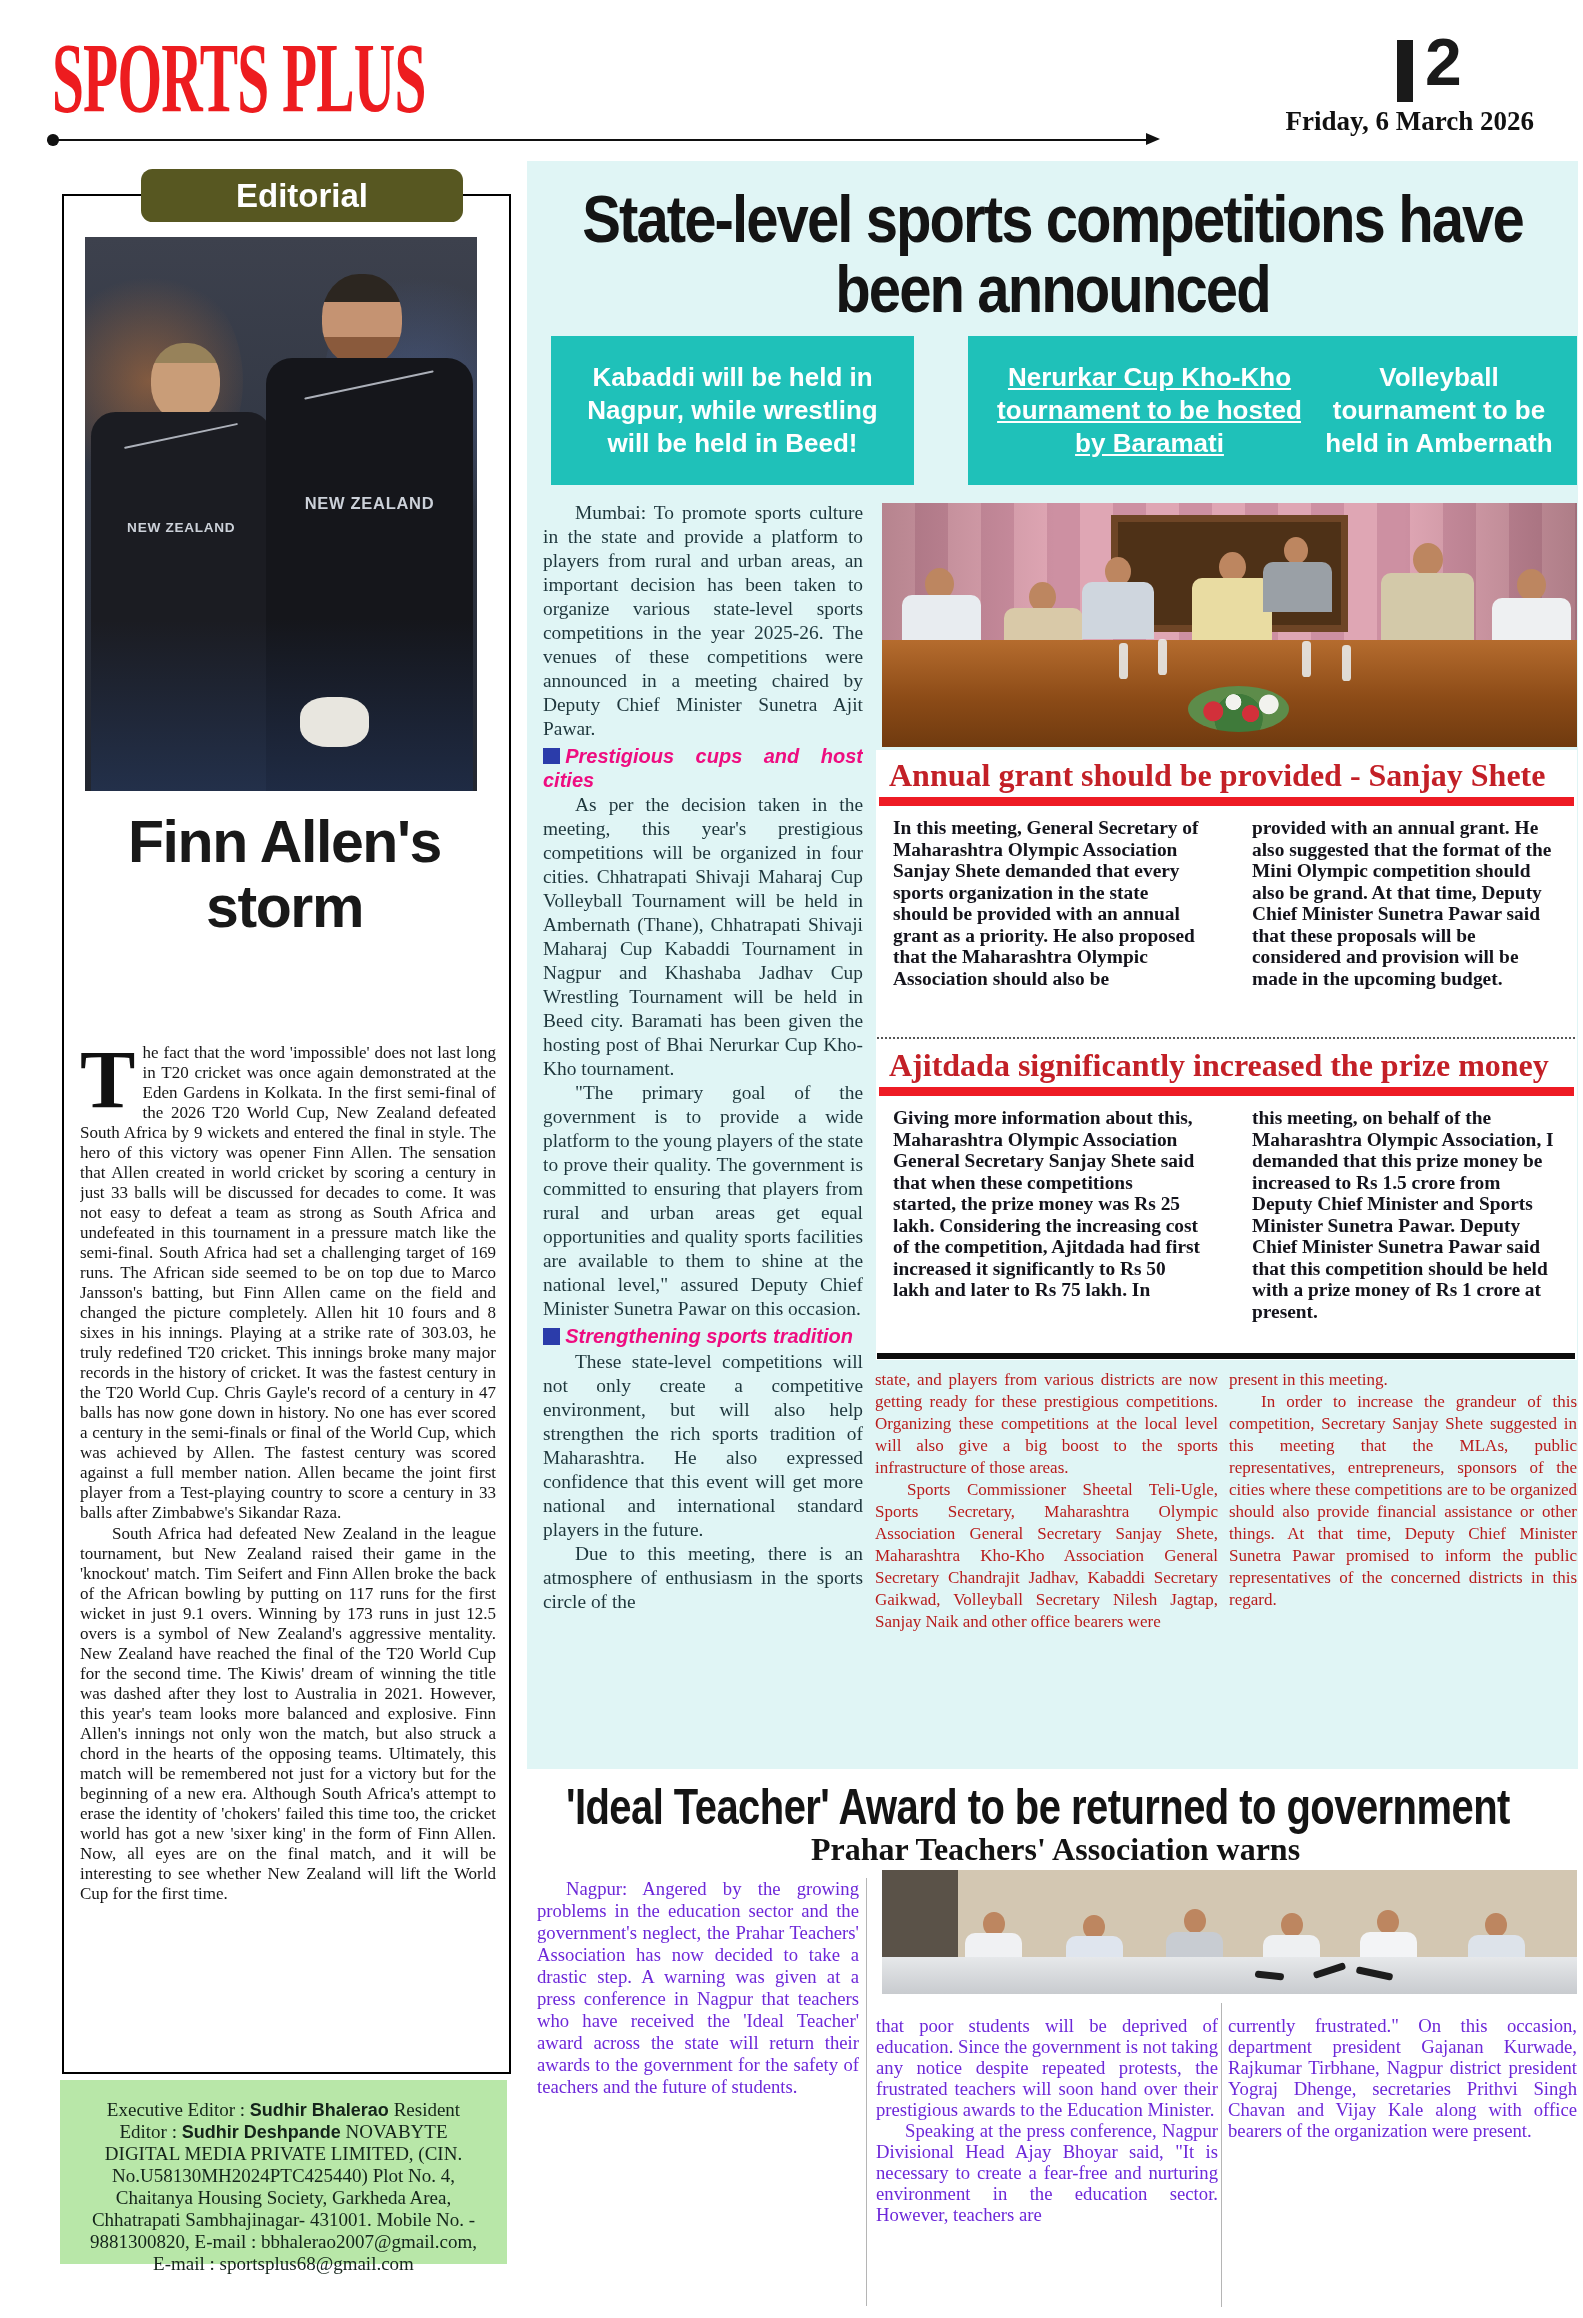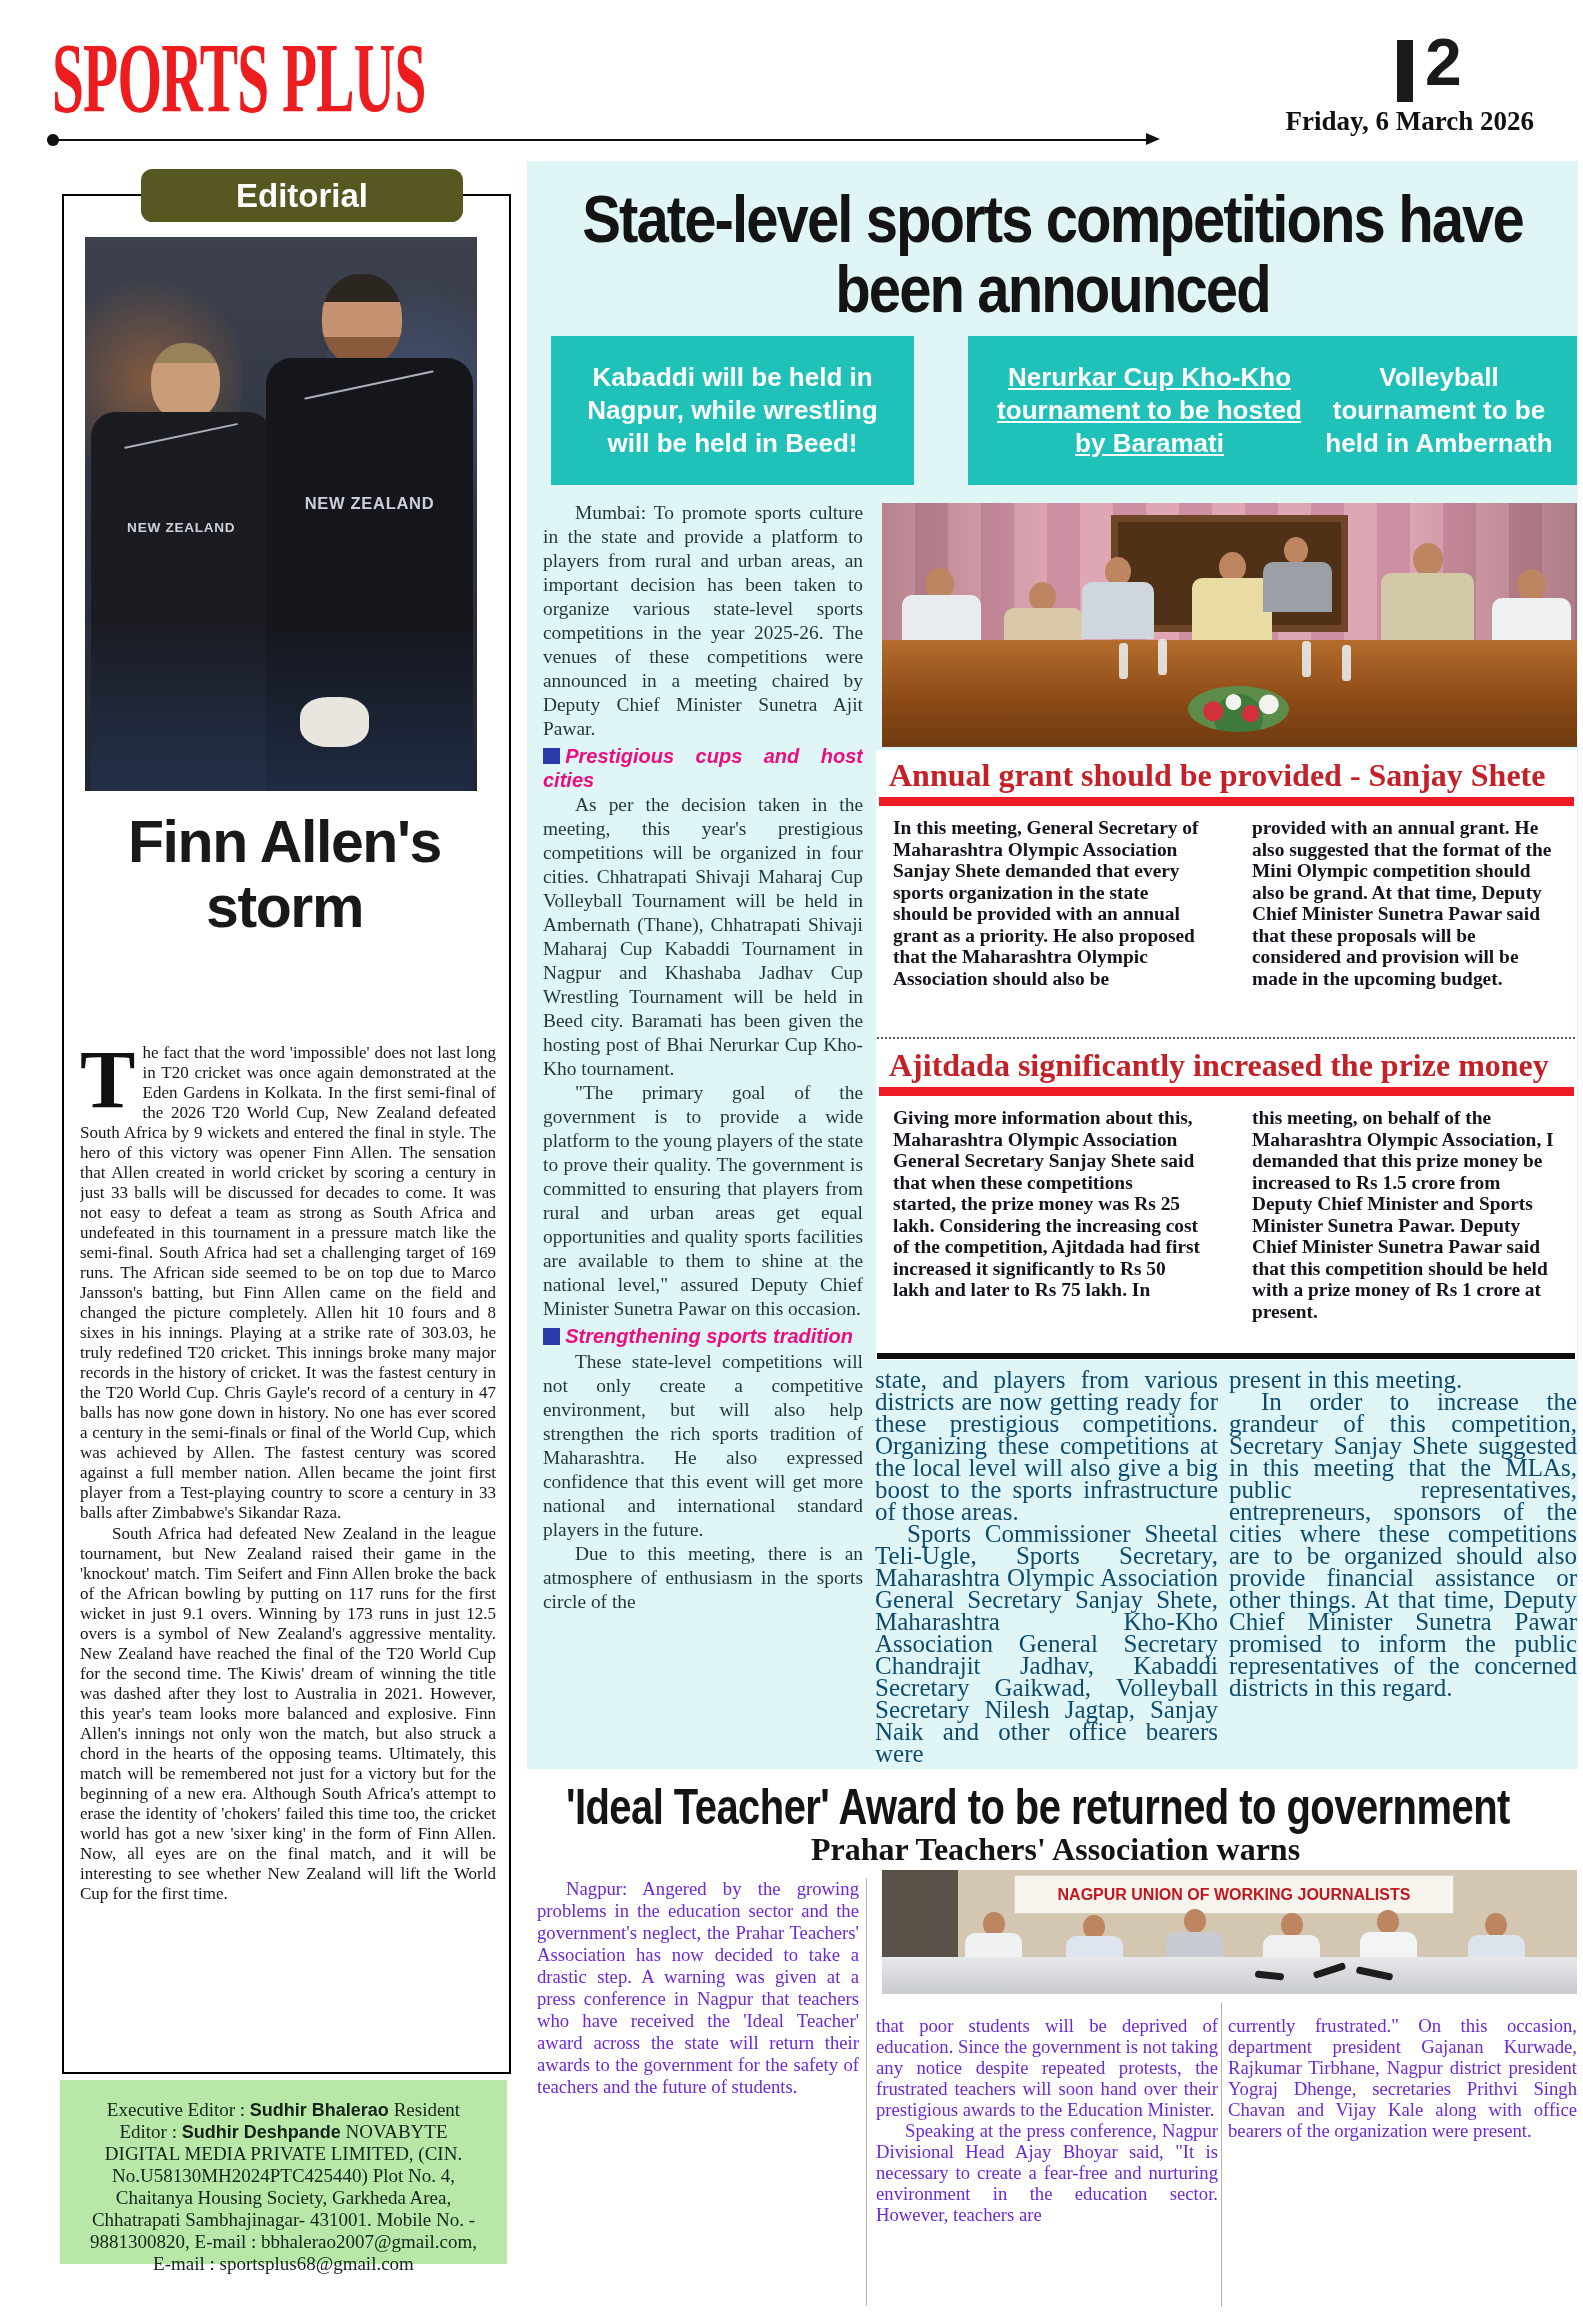--- a/index.html
+++ b/index.html
@@ -96,22 +96,22 @@
 
   
   .white-box{left:876px;top:750px;width:701px;height:610px;background:#ffffff;}
   .red-head{font-family:"Liberation Serif",serif;font-weight:bold;color:#c32027;
     font-size:32px;white-space:nowrap;}
   .red-bar{height:8.6px;background:#ee1b24;}
   .gcol{font-weight:bold;font-size:19.4px;line-height:21.5px;color:#14141c;text-align:left;overflow:hidden;}
   .dotted{border-top:2.9px dotted #555;}
   .black-bar{height:5.7px;background:#0d0d0d;}
 
-  .cont-col{top:1369px;height:396px;overflow:hidden;font-size:25px;line-height:22px;
-    text-align:justify;color:#0c4a6e;}
+  .cont-col{top:1369px;height:396px;overflow:hidden;font-size:17px;line-height:22px;
+    text-align:justify;color:#b91c1c;}
   .cont-col p{margin:0;}
   .cont-col p.ind{text-indent:32px;}
 
   
   .t-headline{left:478px;top:1778px;width:1120px;display:flex;justify-content:center;}
   .t-headline span{font-family:"Liberation Sans",sans-serif;font-weight:800;font-size:50px;
     letter-spacing:-0.7px;color:#141414;white-space:nowrap;transform:scaleX(0.8);}
   .t-sub{left:535px;top:1831px;width:1041px;text-align:center;font-weight:bold;font-size:32px;color:#131313;}
   .vrule{width:1.4px;background:#b5b5b5;}
   .t-col{overflow:hidden;text-align:justify;color:#6d28d9;}
@@ -235,23 +235,20 @@
     <p class="ind">In order to increase the grandeur of this competition, Secretary Sanjay Shete suggested in this meeting that the MLAs, public representatives, entrepreneurs, sponsors of the cities where these competitions are to be organized should also provide financial assistance or other things. At that time, Deputy Chief Minister Sunetra Pawar promised to inform the public representatives of the concerned districts in this regard.</p>
   </div>
 
   <div class="abs t-headline">
       <span>'Ideal Teacher' Award to be returned to government</span>
     </div>
   <div class="abs t-sub">Prahar Teachers' Association warns</div>
 
   <div class="abs press-photo">
     <div class="abs pp-dark"></div>
-    <div class="abs pp-banner">
-        <span>NAGPUR UNION OF WORKING JOURNALISTS</span>
-      </div>
     <div class="hd" style="left:101px;top:42px;width:21.5px;height:24.4px;"></div>
     <div class="tor" style="left:83px;top:63px;width:57px;height:43px;background:#f0f1f3;"></div>
     <div class="hd" style="left:201px;top:45px;width:21.5px;height:24.4px;"></div>
     <div class="tor" style="left:184px;top:66px;width:57px;height:40px;background:#dfe5ee;"></div>
     <div class="hd" style="left:302px;top:39px;width:21.5px;height:24.4px;"></div>
     <div class="tor" style="left:284px;top:62px;width:57px;height:43px;background:#c8ccd2;"></div>
     <div class="hd" style="left:399px;top:43px;width:21.5px;height:24.4px;"></div>
     <div class="tor" style="left:381px;top:65px;width:57px;height:42px;background:#eef0f2;"></div>
     <div class="hd" style="left:495px;top:40px;width:21.5px;height:24.4px;"></div>
     <div class="tor" style="left:478px;top:62px;width:57px;height:43px;background:#f3f4f6;"></div>

